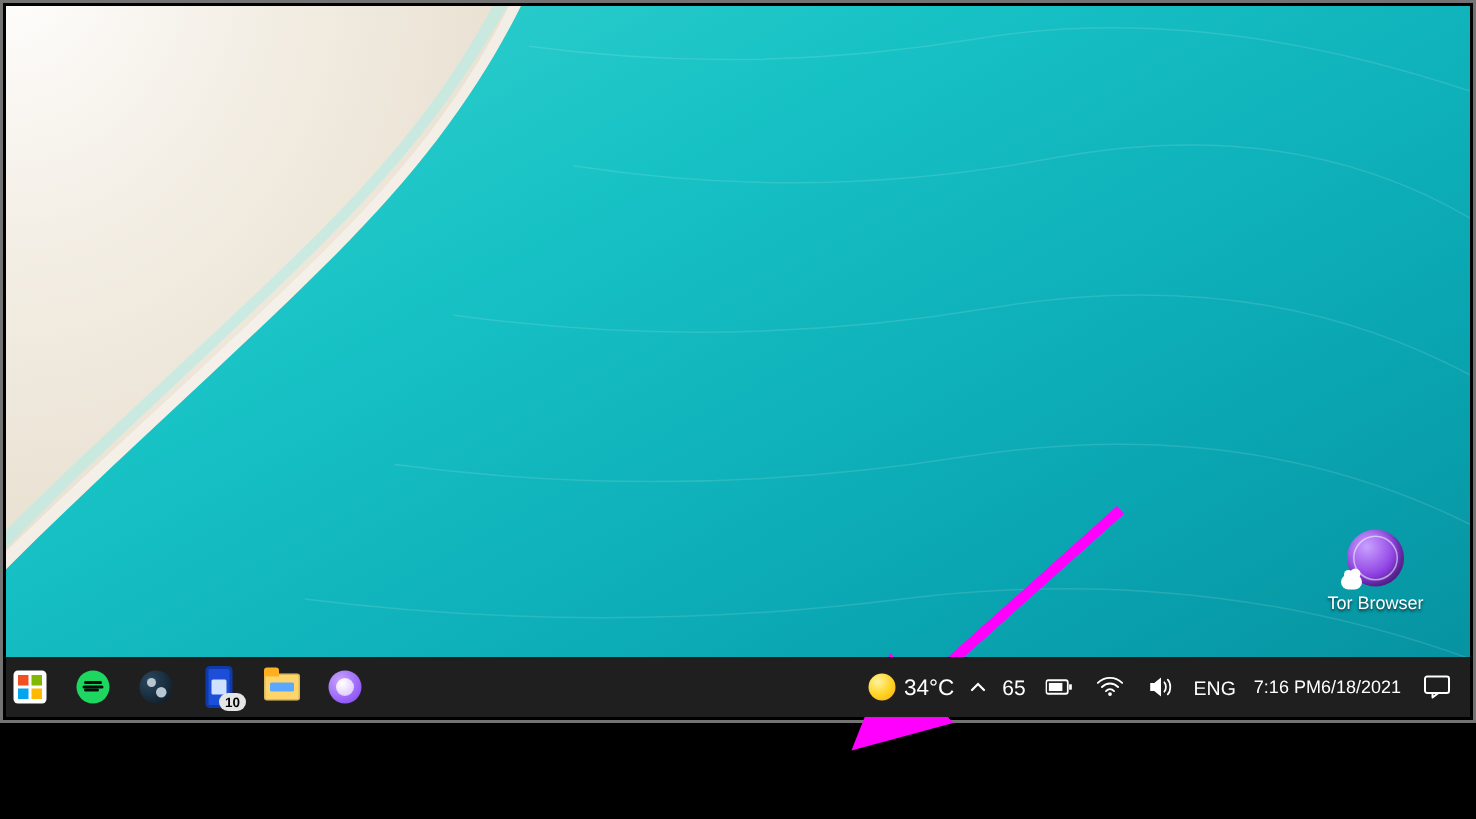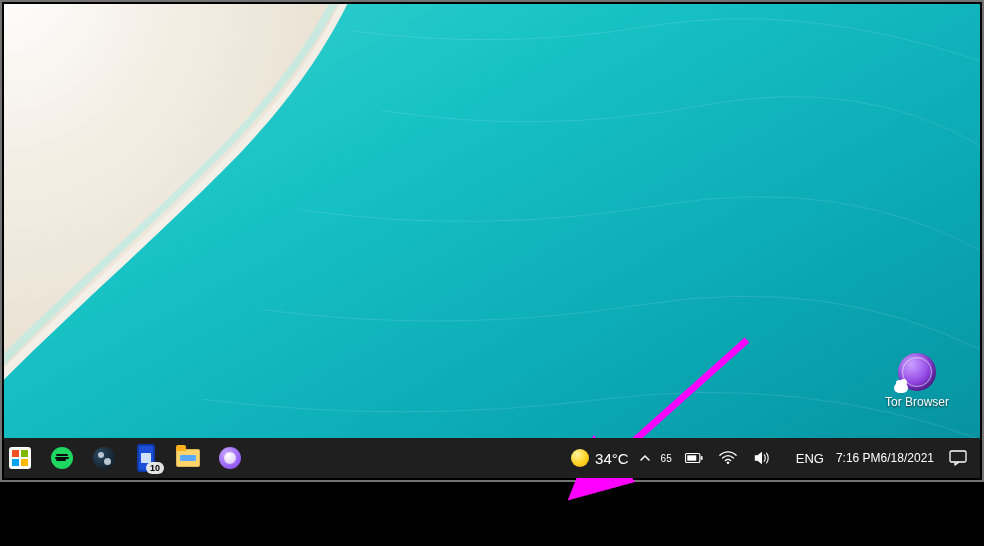--- a/index.html
+++ b/index.html
@@ -53,23 +53,23 @@
 
   .icon-purple{width:22px;height:22px;border-radius:50%;background:radial-gradient(circle at 35% 30%,#c7a2ff,#7e3ff2);position:relative;}
   .icon-purple::after{content:"";position:absolute;inset:5px;border-radius:50%;background:radial-gradient(circle at 35% 30%,#fff,#e3d0ff 70%,#b68cff);}
 
   
   .weather{display:flex;align-items:center;gap:6px;}
   .weather .sun{width:18px;height:18px;border-radius:50%;background:radial-gradient(circle at 35% 30%,#fff3a0,#ffd21f 55%,#f5a623);}
   .temp{font-size:15px;color:#fff;}
   .chev-up{width:12px;height:12px;}
   .chev-up svg{width:12px;height:12px;}
-  .count{font-size:10px;}
+  .count{font-size:14px;}
   .batt svg,.wifi svg,.vol svg,.notif svg{width:18px;height:18px;}
-  .ime{font-size:13px;margin-left:12px;}
+  .ime{font-size:13px;}
   .clock{display:flex;flex-direction:row;align-items:flex-end;font-size:12px;line-height:14px;padding:0 2px;}
 </style>
 </head>
 <body>
 
 <div class="screen">
 
   <div class="wallpaper">
     <svg viewBox="0 0 980 542" preserveAspectRatio="xMidYMid slice">
       <defs>

